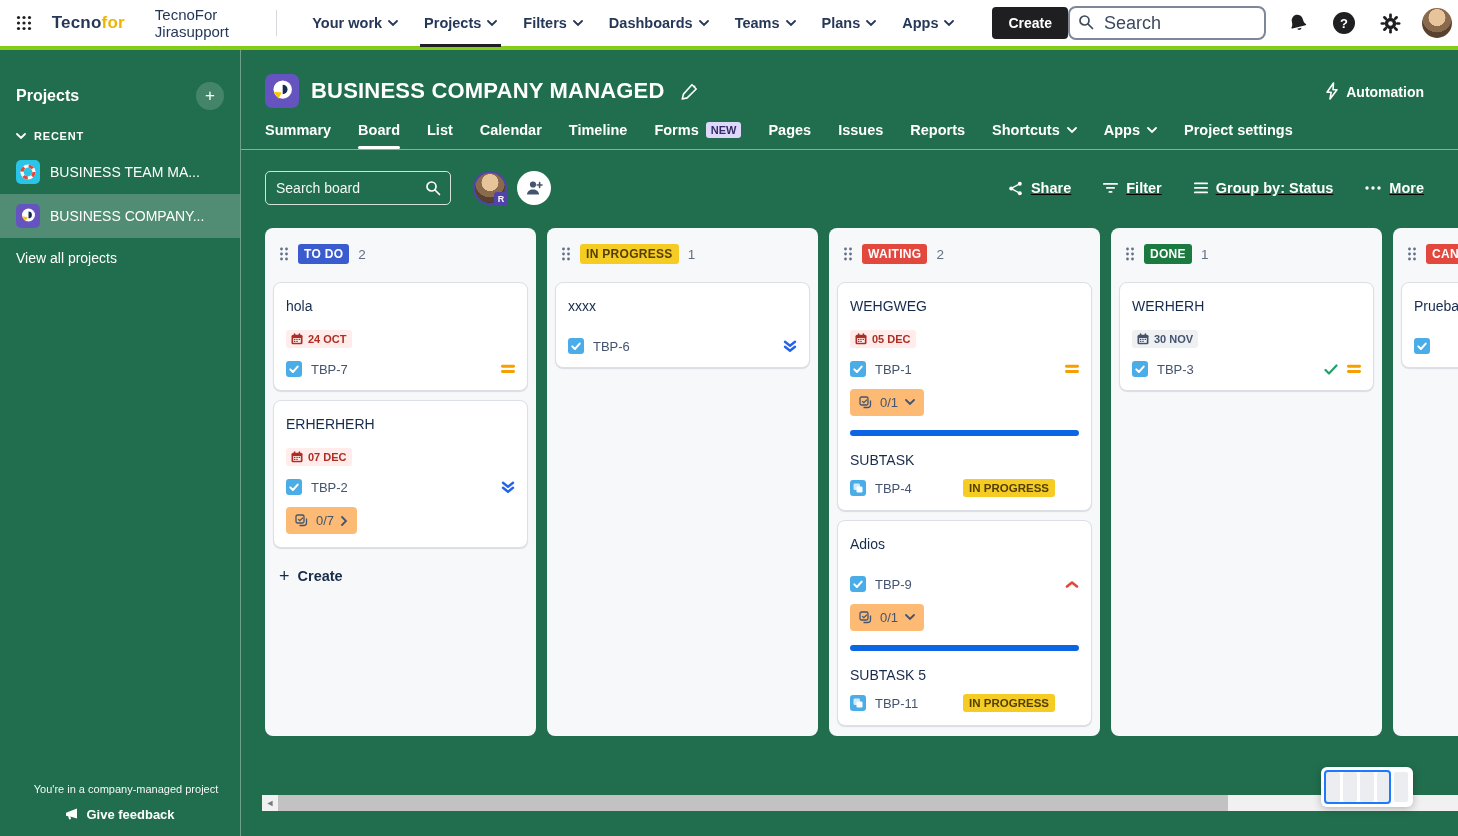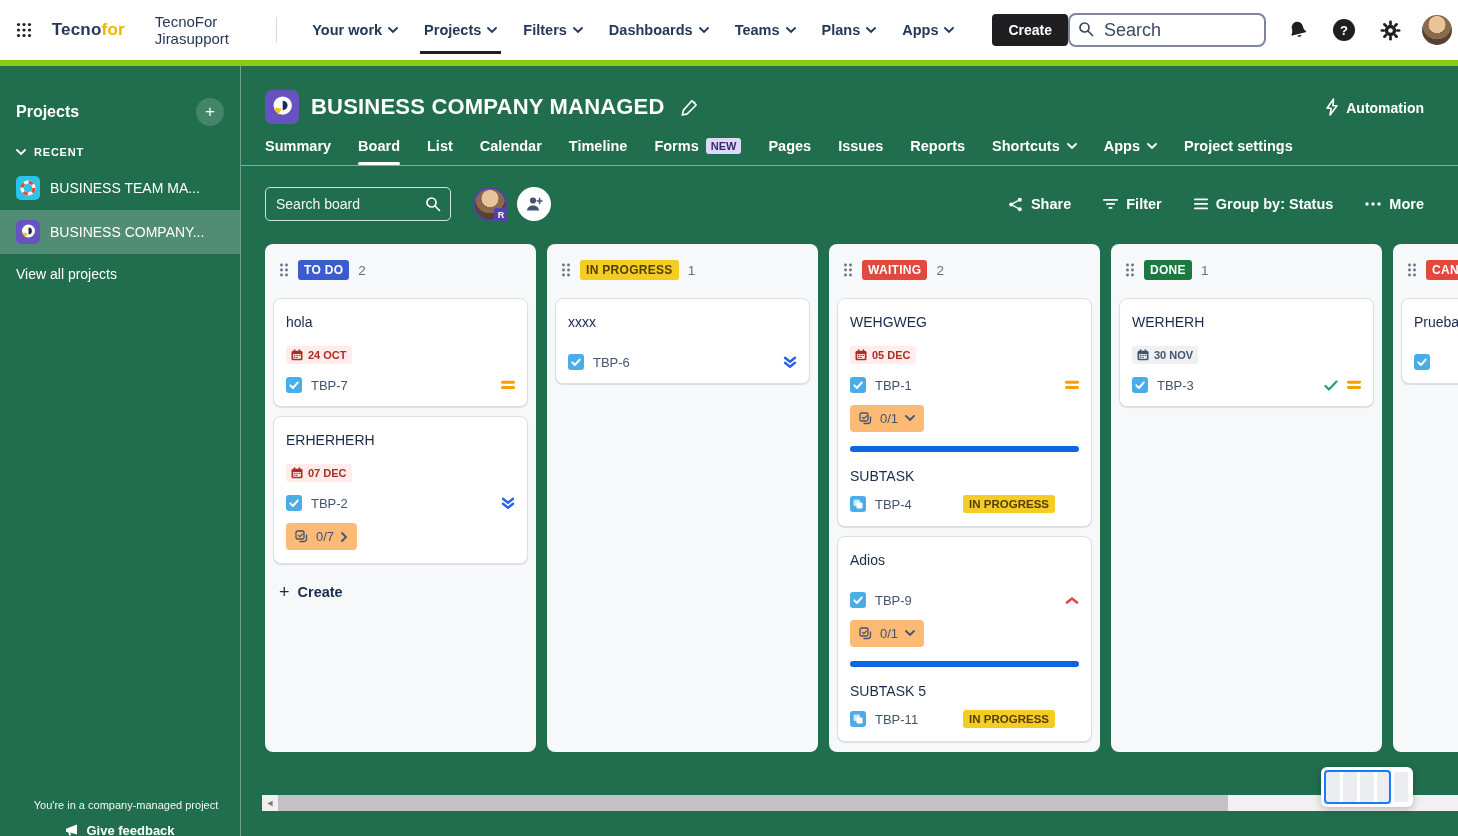--- a/index.html
+++ b/index.html
@@ -1,20 +1,20 @@
 <!DOCTYPE html>
 <html><head>
 <meta charset="utf-8">
 <style>
   * { margin:0; padding:0; box-sizing:border-box; }
   html,body { width:1458px; height:836px; overflow:hidden; }
   body { font-family:"Liberation Sans", sans-serif; background:#216e4e; position:relative; }
 
   
-  .topnav { height:66px; background:#fff; border-bottom:6px solid #84cc16; display:flex; align-items:center; padding:0 20px 0 14px; position:relative; z-index:5; }
+  .topnav { height:50px; background:#fff; border-bottom:4px solid #84cc16; display:flex; align-items:center; padding:0 20px 0 14px; position:relative; z-index:5; }
   .nav-left { display:flex; align-items:center; gap:16px; }
   .appgrid-btn { width:32px; height:32px; display:flex; align-items:center; justify-content:center; border-radius:4px; cursor:pointer; }
   .logo { font-size:17px; font-weight:bold; letter-spacing:.2px; margin-left:2px; }
   .logo .p1 { color:#253858; } .logo .p2 { color:#f0b400; }
   .site-name { font-size:15px; color:#253858; margin-left:14px; }
   .nav-divider { width:1px; height:26px; background:#d5d9de; margin:0 10px 0 18px; }
   .nav-menus { display:flex; align-items:center; gap:6px; }
   .nav-item { position:relative; display:flex; align-items:center; gap:6px; padding:6px 10px; font-size:14.5px; font-weight:bold; color:#253858; border-radius:4px; cursor:pointer; white-space:nowrap; }
   .nav-item .chev { color:#253858; display:flex; }
   .nav-item.active::after { content:""; position:absolute; left:6px; right:6px; bottom:-10px; height:3px; background:#1f1f21; }
@@ -64,21 +64,21 @@
   
   .controls { display:flex; align-items:center; margin-top:21px; padding:0 34px 0 24px; }
   .board-search { position:relative; }
   .board-search input { width:186px; height:34px; background:transparent; border:1.5px solid rgba(255,255,255,.8); border-radius:5px; color:#fff; font-size:14px; padding:0 34px 0 10px; font-family:inherit; outline:none; }
   .board-search input::placeholder { color:rgba(255,255,255,.95); }
   .board-search .mag { position:absolute; right:10px; top:9px; color:#fff; }
   .avatars { display:flex; align-items:center; margin-left:22px; }
   .avatar-board { position:relative; width:34px; height:34px; border:2px solid #5243aa; cursor:pointer; }
   .avatar-badge { position:absolute; right:-3px; bottom:-3px; width:14px; height:14px; background:#5243aa; color:#fff; font-size:9px; font-weight:bold; border-radius:3px; display:flex; align-items:center; justify-content:center; }
   .addperson { width:34px; height:34px; border-radius:50%; background:#fff; display:flex; align-items:center; justify-content:center; margin-left:10px; cursor:pointer; }
-  .ctrl-right { margin-left:auto; display:flex; align-items:center; gap:32px; }
+  .ctrl-right { margin-left:auto; display:flex; align-items:center; gap:32px;text-decoration:underline; }
   .ctrl-btn { display:flex; align-items:center; gap:8px; color:#fff; font-size:14.5px; font-weight:bold; cursor:pointer; white-space:nowrap; }
 
   
   .board { display:flex; gap:11px; margin-top:23px; padding-left:24px; overflow:hidden; height:508px; }
   .column { flex:0 0 271px; width:271px; background:#f7f8f9; border-radius:8px; display:flex; flex-direction:column; }
   .col-header { display:flex; align-items:center; gap:9px; padding:16px 12px 10px 14px; }
   .col-badge { font-size:12px; font-weight:bold; letter-spacing:.3px; padding:3px 6px; border-radius:3px; color:#fff; white-space:nowrap; }
   .col-badge.dark-text { color:#533f04; }
   .col-count { color:#626f86; font-size:13.5px; }
   .cards { padding:8px; display:flex; flex-direction:column; gap:9px; }

